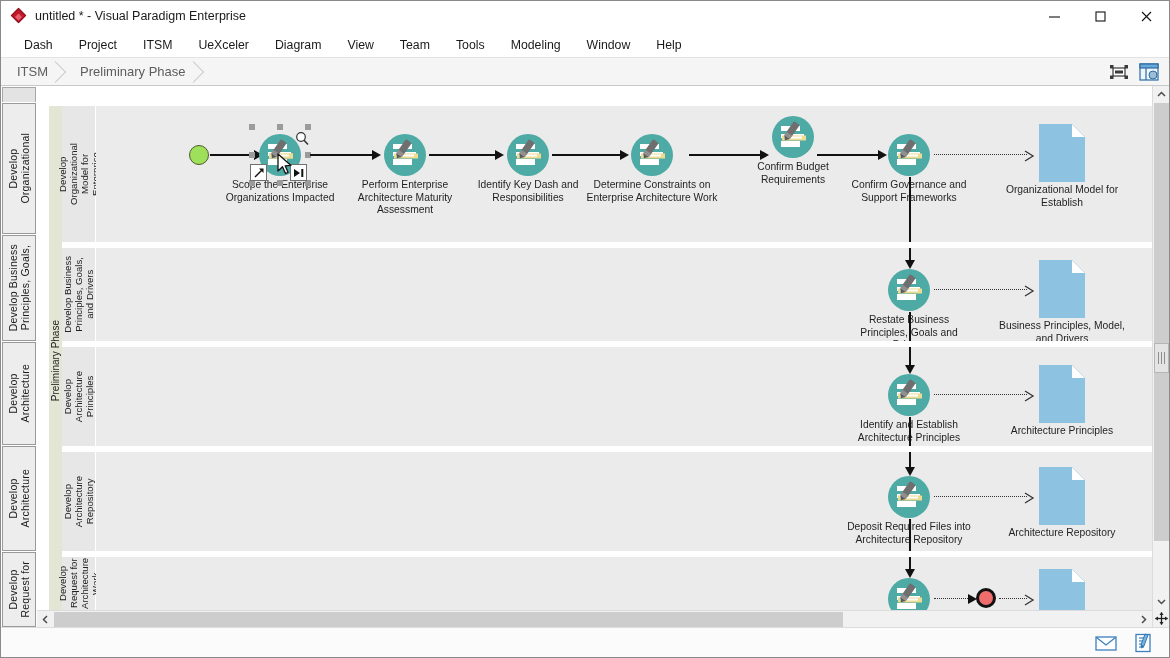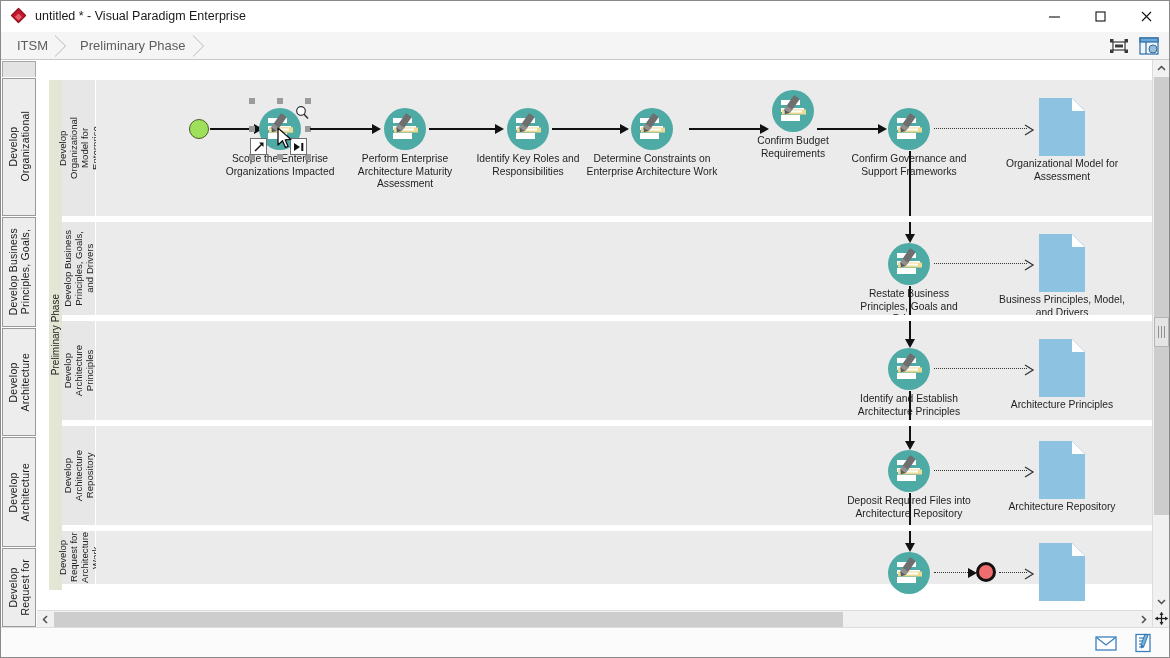--- a/index.html
+++ b/index.html
@@ -290,20 +290,33 @@
       </div>
       <div class="winbtn close">
         <svg class="gl" width="13" height="13" viewBox="0 0 13 13">
             <line x1="2" y1="2" x2="11" y2="11" stroke="currentColor" stroke-width="1.1"></line>
             <line x1="11" y1="2" x2="2" y2="11" stroke="currentColor" stroke-width="1.1"></line>
           </svg>
       </div>
     </div>
   </div>
 
+  <div class="menubar">
+    <div class="menuitem">Dash</div>
+    <div class="menuitem">Project</div>
+    <div class="menuitem">ITSM</div>
+    <div class="menuitem">UeXceler</div>
+    <div class="menuitem">Diagram</div>
+    <div class="menuitem">View</div>
+    <div class="menuitem">Team</div>
+    <div class="menuitem">Tools</div>
+    <div class="menuitem">Modeling</div>
+    <div class="menuitem">Window</div>
+    <div class="menuitem">Help</div>
+  </div>
 
   <div class="breadcrumb">
     <div class="crumb">ITSM</div>
     <div class="crumb c2">Preliminary Phase</div>
     <div class="bc-tools">
       <div class="bc-ico">
         <svg width="20" height="16" viewBox="0 0 20 16">
           <rect x="4" y="4" width="12" height="8" fill="#fff" stroke="#3a3a3a" stroke-width="1.2"></rect>
           <rect x="6" y="6.5" width="8" height="3" fill="#3a3a3a"></rect>
           <rect x="1" y="1" width="3.5" height="3.5" fill="#3a3a3a"></rect>
@@ -469,21 +482,21 @@
                       <rect x="10" y="26" width="19" height="6" fill="#fff"></rect>
                       <rect x="11" y="20.5" width="24" height="5" fill="#ecdc93"></rect>
                       <rect x="13" y="21.5" width="18" height="2" fill="#fff"></rect>
                       <g transform="translate(23,6) rotate(35)">
                         <rect x="0" y="0" width="7" height="15" rx="1.4" fill="#6f6f6f"></rect>
                         <rect x="0" y="13" width="7" height="4" fill="#8f8f8f"></rect>
                         <polygon points="0,17 7,17 3.5,21" fill="#5a5a5a"></polygon>
                       </g>
                     </svg>
                   </div>
-                  <div class="node-label">Identify Key Roles and
+                  <div class="node-label">Identify Key Dash and
 Responsibilities</div>
                 </div>
 
                 <div class="edge h" style="left:456px; top:48px; width:72px"></div>
                 <div class="arrow-r" style="left:524px; top:44px"></div>
 
                 <div class="node" style="left:534px; top:27px">
                   <div class="task-ico">
                     <svg width="44" height="44" viewBox="0 0 44 44">
                       <circle cx="22" cy="22" r="21" fill="#4daaa5"></circle>
@@ -558,21 +571,21 @@
 
                 <div class="node" style="left:943px; top:18px">
                   <div class="data-ico">
                     <svg width="46" height="58" viewBox="0 0 46 58">
                       <path d="M0,0 L33,0 L46,13 L46,58 L0,58 Z" fill="#8dc2e0"></path>
                       <path d="M33,0 L33,13 L46,13 Z" fill="#ffffff"></path>
                       <path d="M33,0 L46,13" fill="none" stroke="#c6dcea" stroke-width="1"></path>
                     </svg>
                   </div>
                   <div class="data-label">Organizational Model for
-Assessment</div>
+Establish</div>
                 </div>
 
                 <div class="edge v" style="left:813px; top:71px; height:65px"></div>
               </div>
             </div>
 
             <div class="lane" style="height:99px">
               <div class="lane-header">
                 <span>Develop Business
 Principles, Goals,

